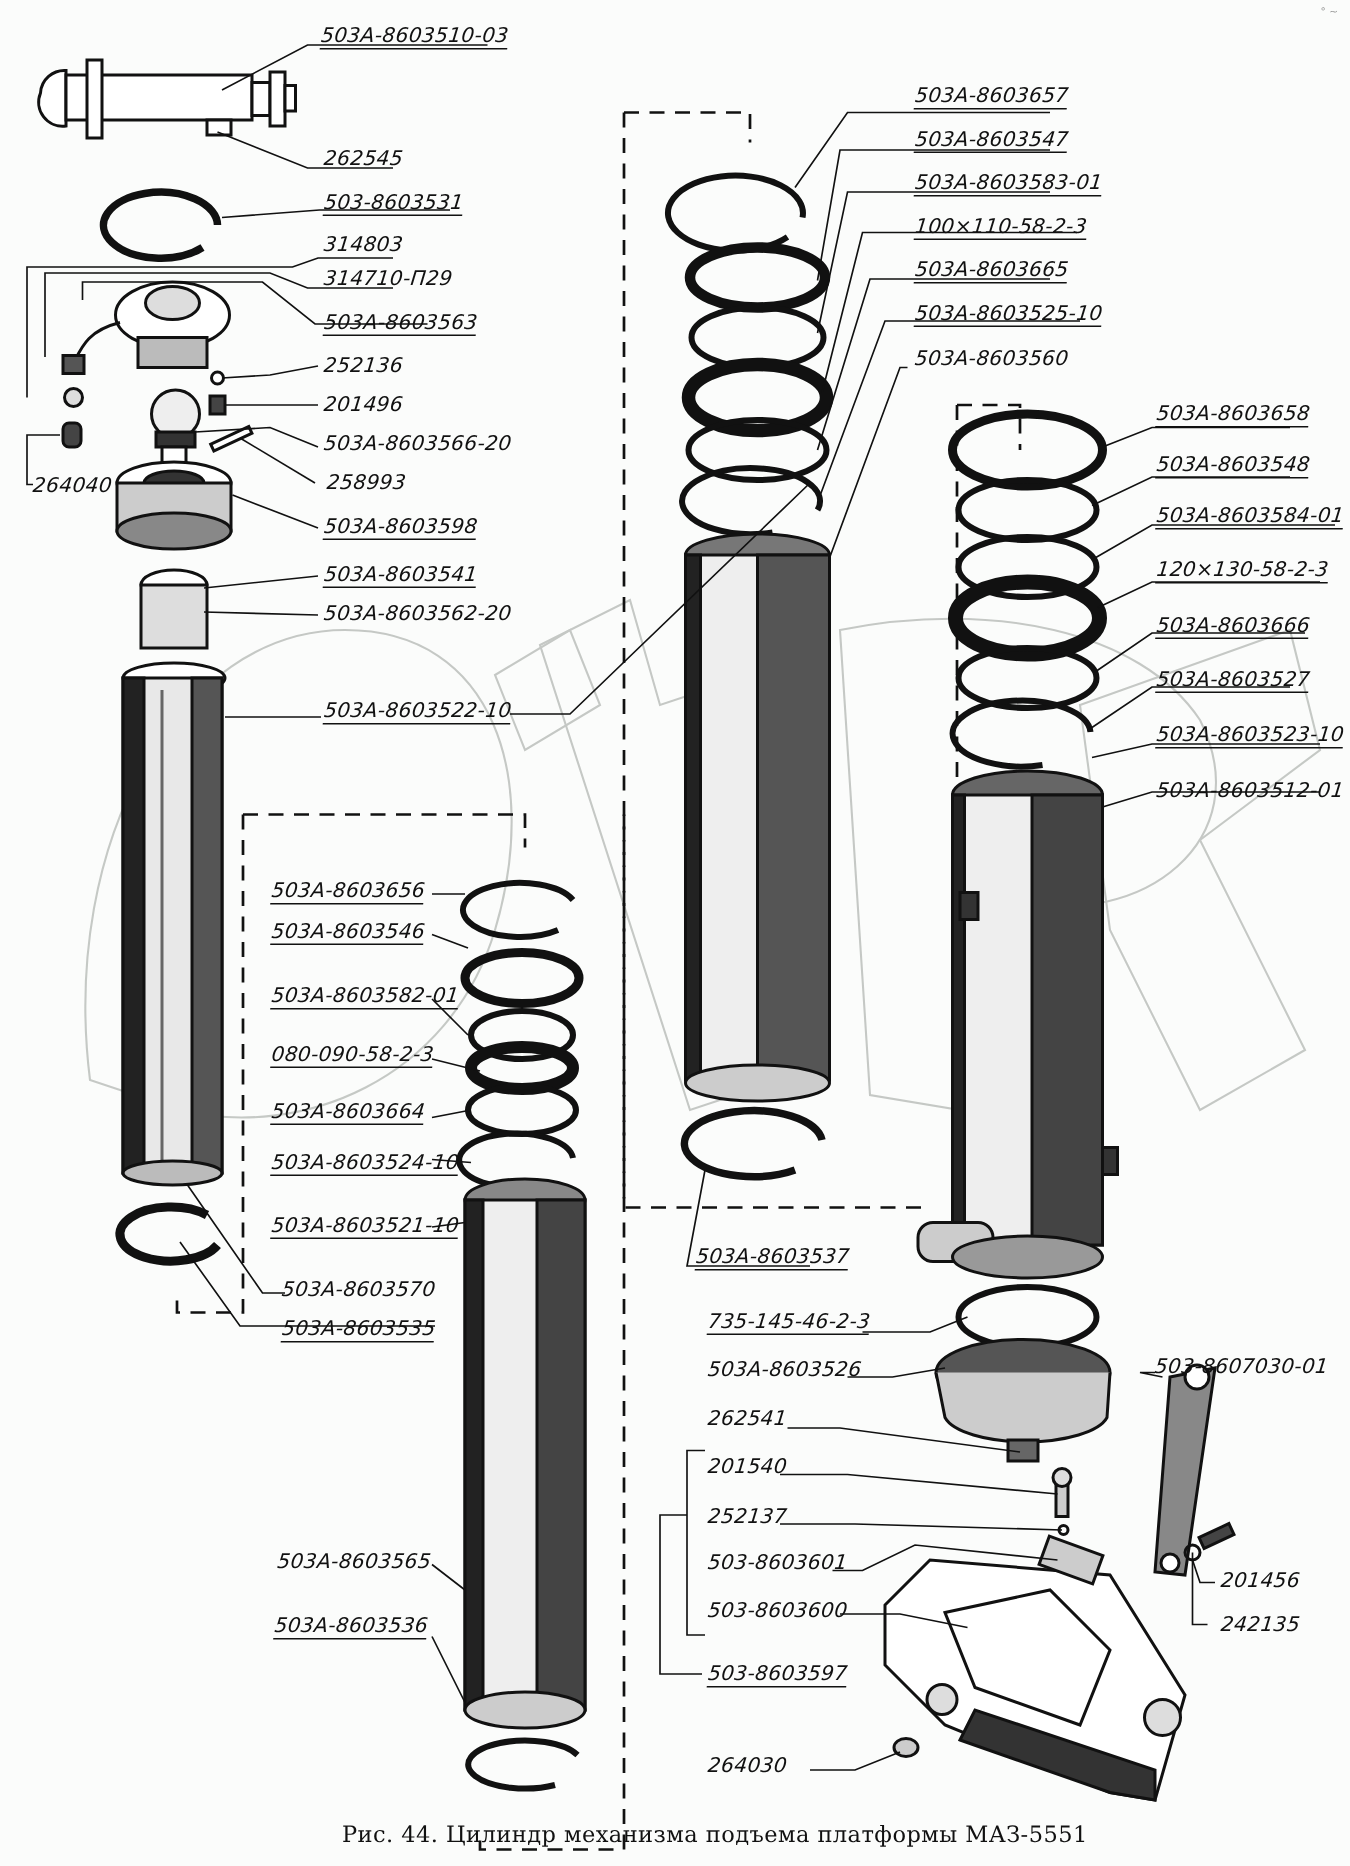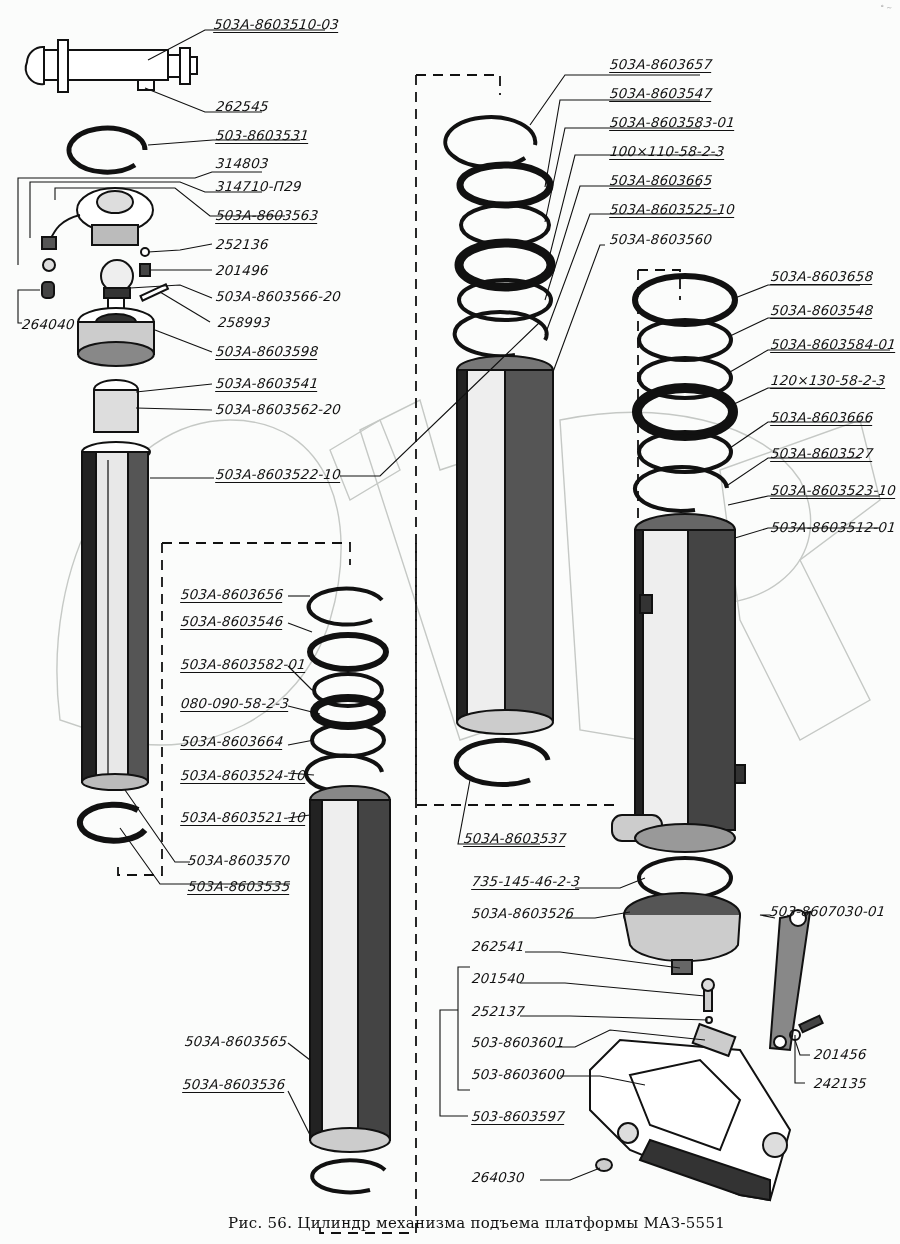--- a/index.html
+++ b/index.html
@@ -279,14 +279,14 @@
 <div class="lbl" style="left:472px;top:938px">262541</div>
 <div class="lbl" style="left:472px;top:970px">201540</div>
 <div class="lbl" style="left:472px;top:1003px">252137</div>
 <div class="lbl" style="left:472px;top:1034px">503-8603601</div>
 <div class="lbl" style="left:814px;top:1046px">201456</div>
 <div class="lbl" style="left:472px;top:1066px">503-8603600</div>
 <div class="lbl" style="left:814px;top:1075px">242135</div>
 <div class="lbl ul" style="left:472px;top:1108px">503-8603597</div>
 <div class="lbl" style="left:472px;top:1169px">264030</div>
 
-<div class="caption">Рис. 56. Цилиндр механизма подъема платформы МАЗ-5551</div>
+<div class="caption">Рис. 44. Цилиндр механизма подъема платформы МАЗ-5551</div>
 <div class="corner">° ~</div>
 
 </body></html>

